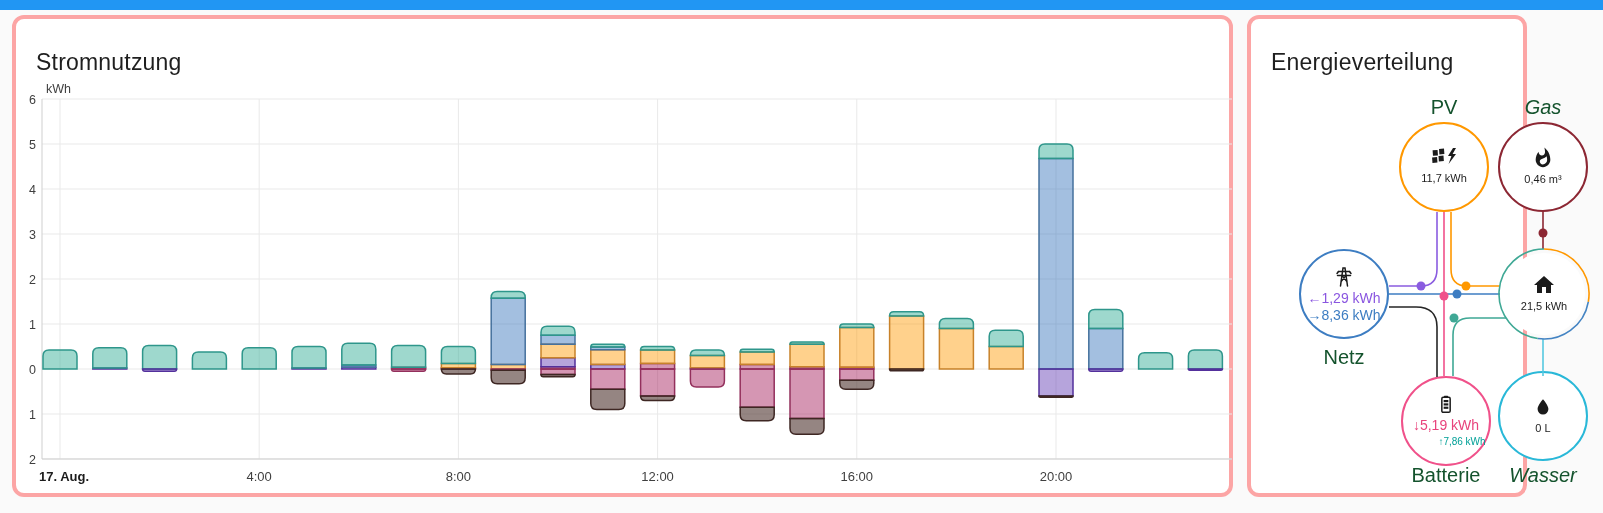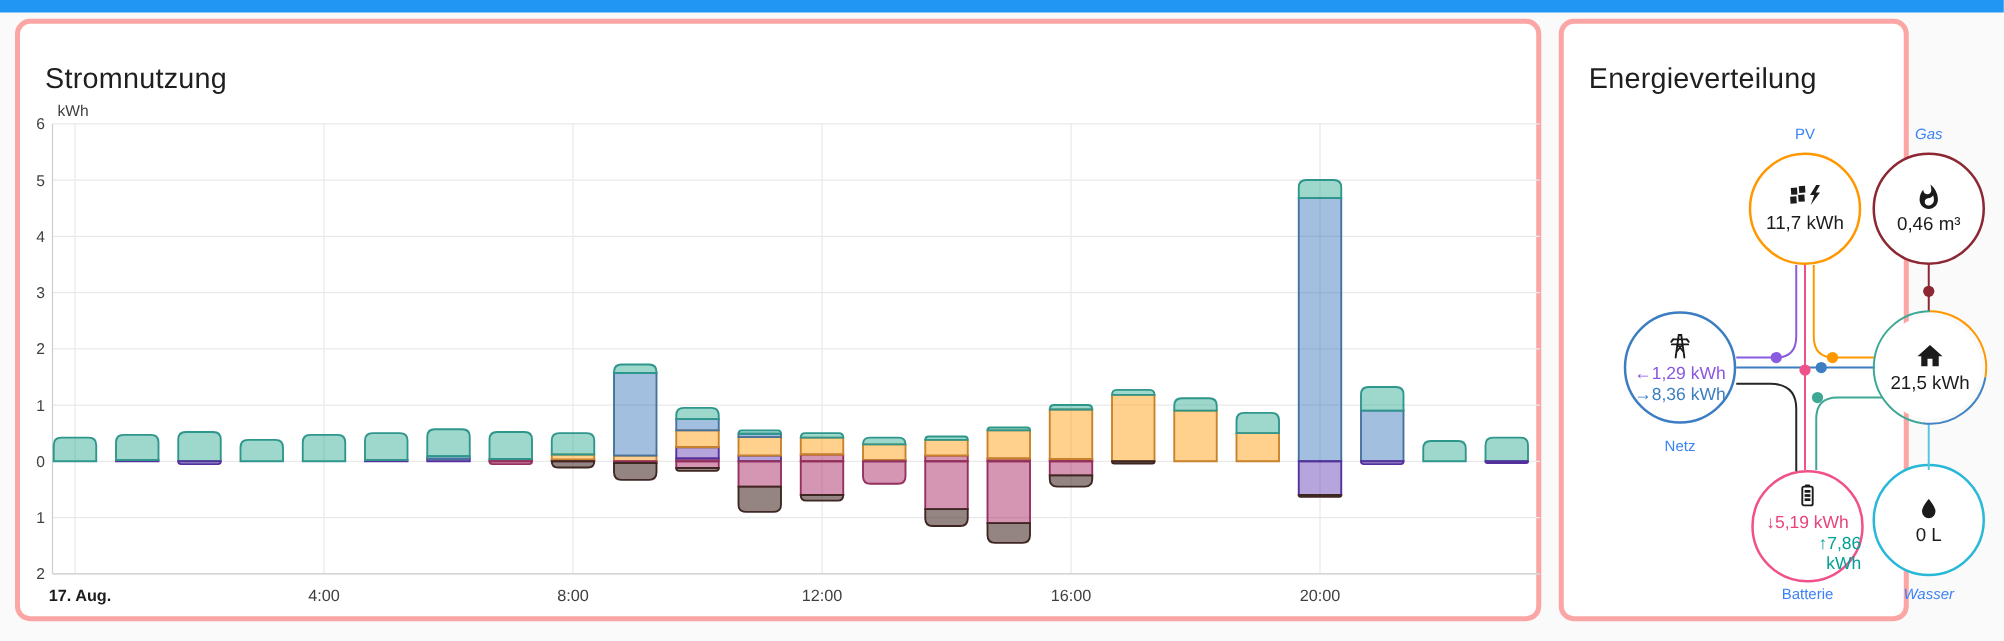--- a/index.html
+++ b/index.html
@@ -27,34 +27,34 @@
 
   
   .dist-canvas { position:absolute; inset:0; }
   .flows { position:absolute; inset:0; pointer-events:none; z-index:3; }
   .flows path { fill:none; stroke-width:1.6px; }
   .node {
     position:absolute; width:90px; height:90px; border-radius:50%;
     background:#fff; display:flex; flex-direction:column; align-items:center;
     justify-content:center; z-index:2; text-align:center; gap:1px;
   }
-  .node .val { font-size:15px; color:#1c1c1c; line-height:17px; }
+  .node .val { font-size:11px; color:#1c1c1c; line-height:17px; }
   .node svg { display:block; }
   .node-pv      { left:148px; top:103px; border:2.5px solid var(--c-pv); }
   .node-gas     { left:247px; top:103px; border:2.5px solid var(--c-gas);justify-content:center; }
   .node-grid    { left:48px;  top:230px; border:2.5px solid var(--c-grid); }
   .node-home    { left:252px; top:234px; width:82px; height:82px; }
   .node-battery { left:150px; top:357px; border:2.5px solid var(--c-battery);text-align:right; }
   .node-water   { left:247px; top:352px; border:2.5px solid var(--c-water); }
   .val-to-grid   { color:var(--c-text-to-grid);   font-size:14px; line-height:16px; }
   .val-from-grid { color:var(--c-text-from-grid); font-size:14px; line-height:16px; }
   .val-batt-in   { color:var(--c-text-battery-in);  font-size:14px; line-height:16px; }
-  .val-batt-out  { color:var(--c-text-battery-out); font-size:14px; line-height:16px;margin-left:32px; }
+  .val-batt-out  { color:var(--c-text-battery-out); font-size:10px; line-height:16px;margin-left:32px; }
   .node-label {
-    position:absolute; transform:translate(-50%,-50%); font-size:12px; color:#3b82f6;
+    position:absolute; transform:translate(-50%,-50%); font-size:20px; color:#14532d;
     z-index:2; white-space:nowrap;
   }
   .lbl-pv      { left:193px; top:88px; }
   .lbl-gas     { left:292px; top:88px;font-style:italic; }
   .lbl-grid    { left:93px;  top:338px; }
   .lbl-battery { left:195px; top:456px; }
   .lbl-water   { left:292px; top:456px;font-style:italic; }
 </style>
 </head>
 <body>

